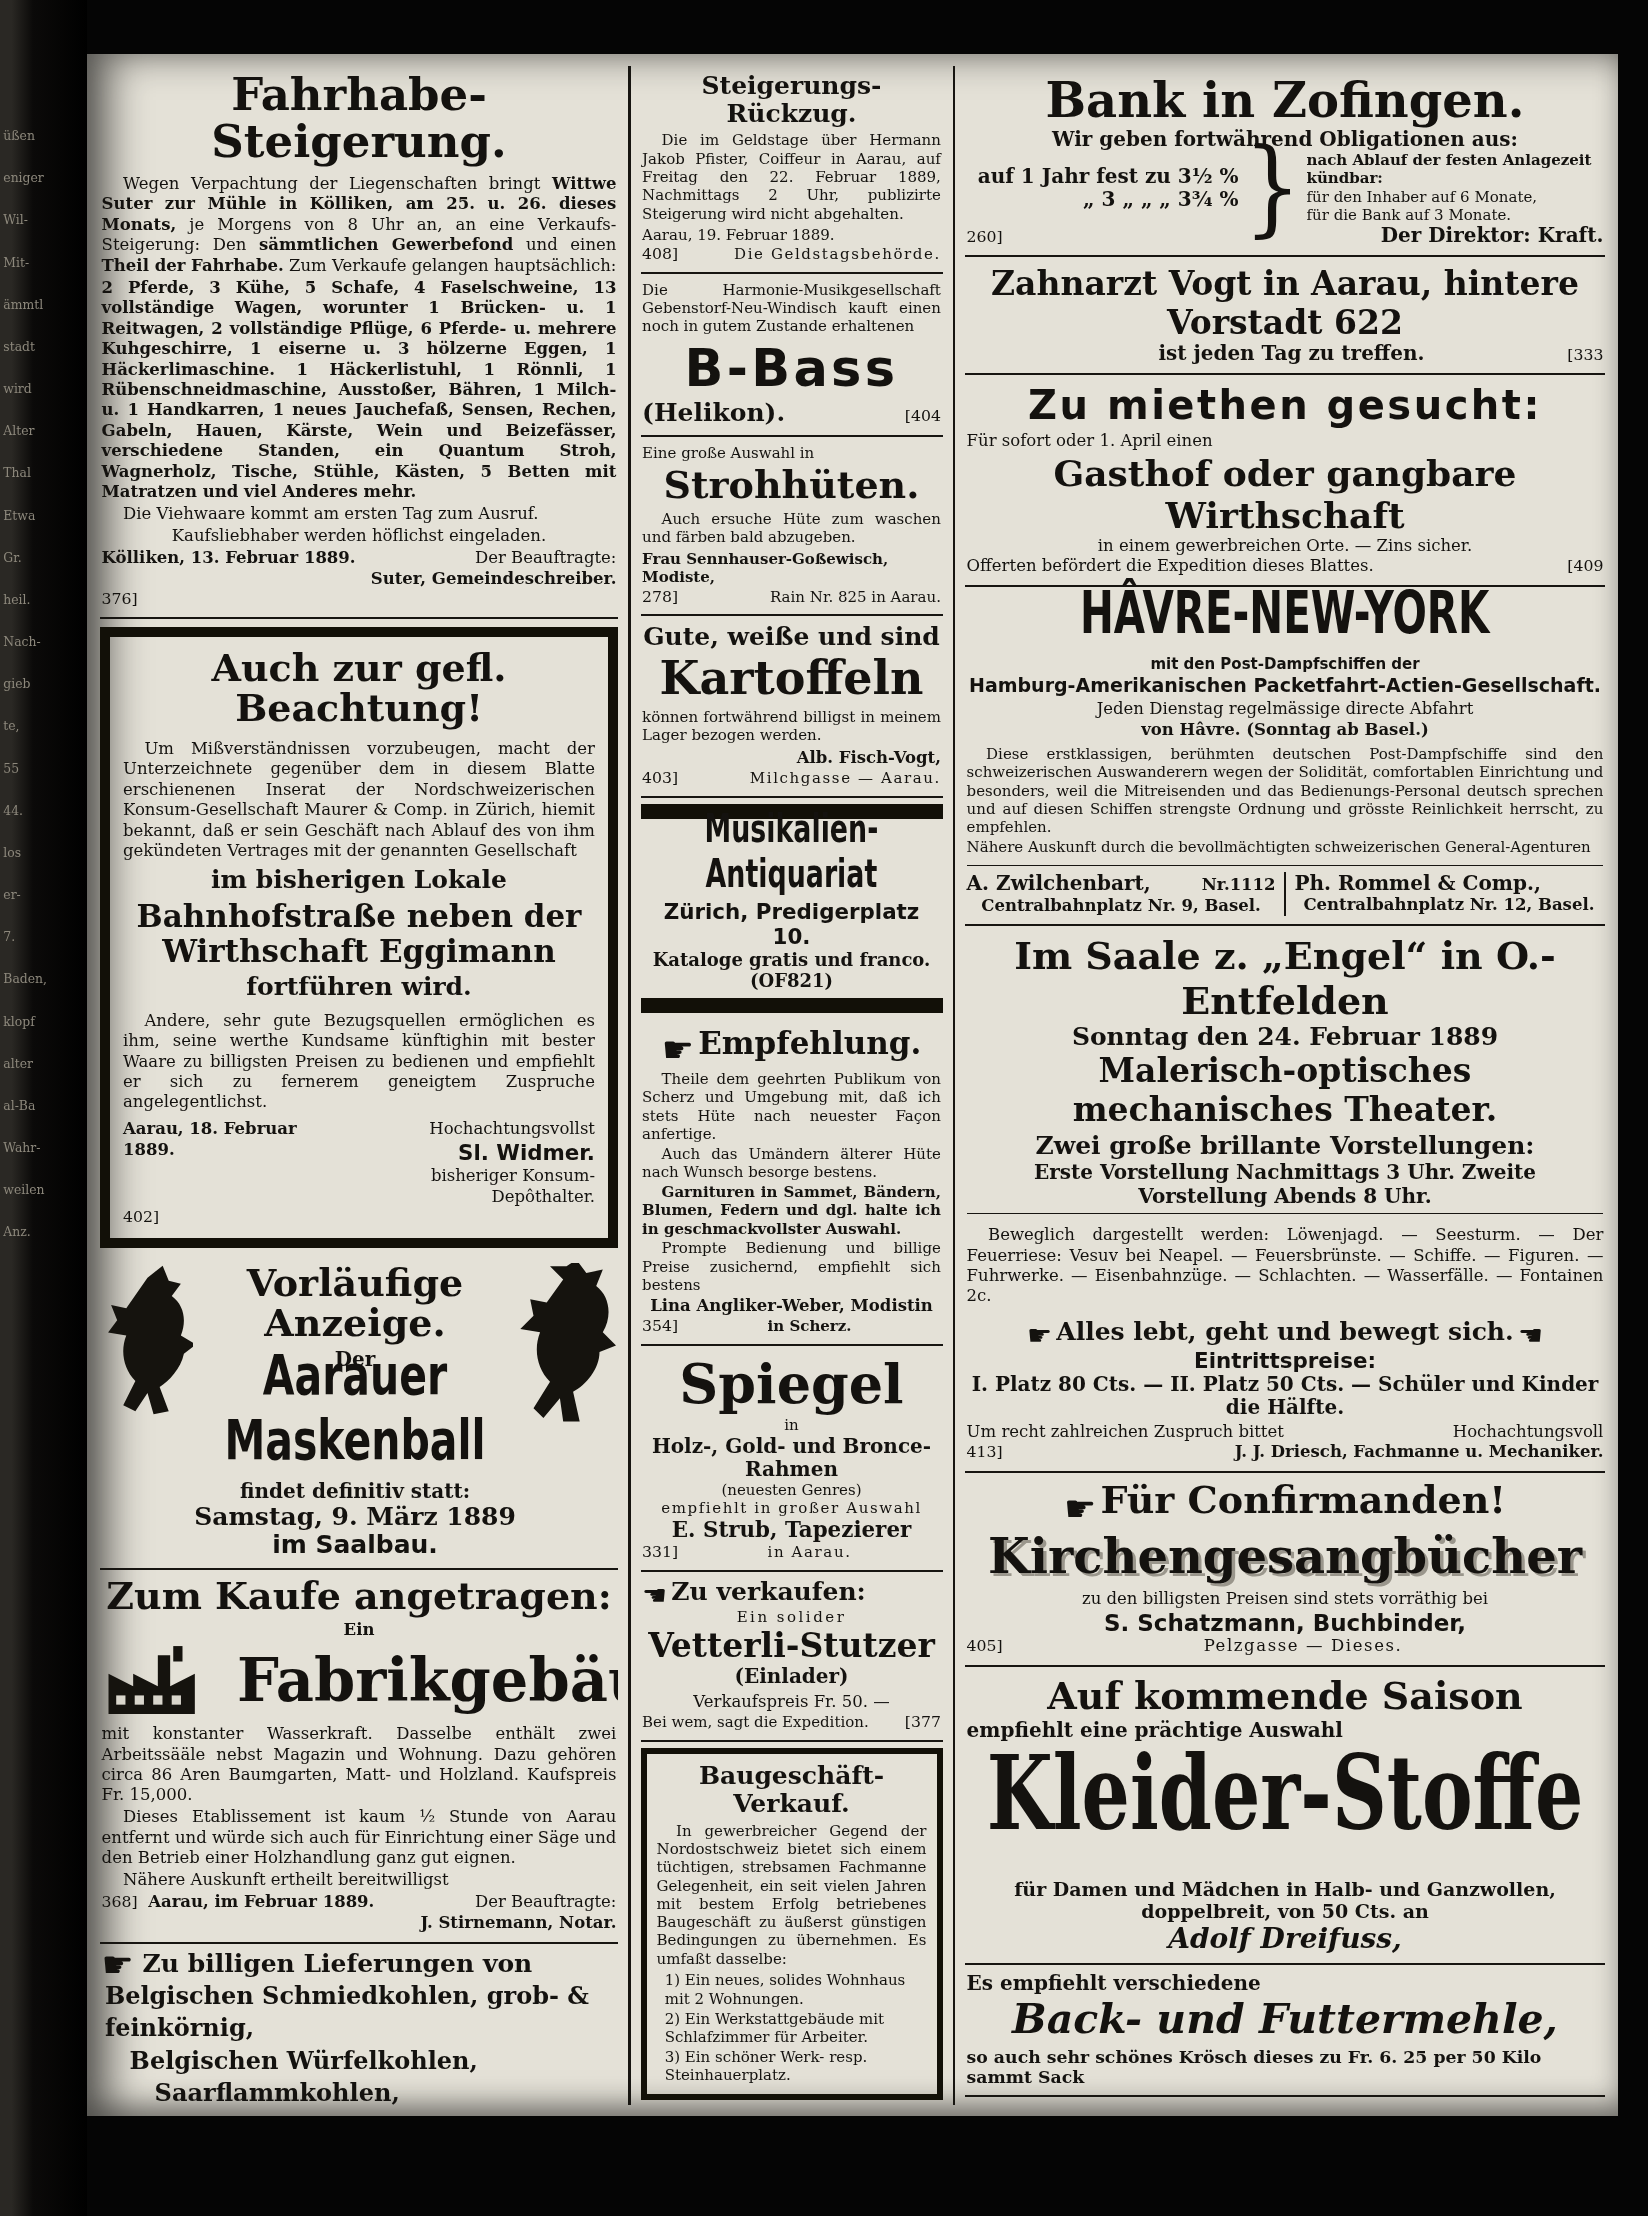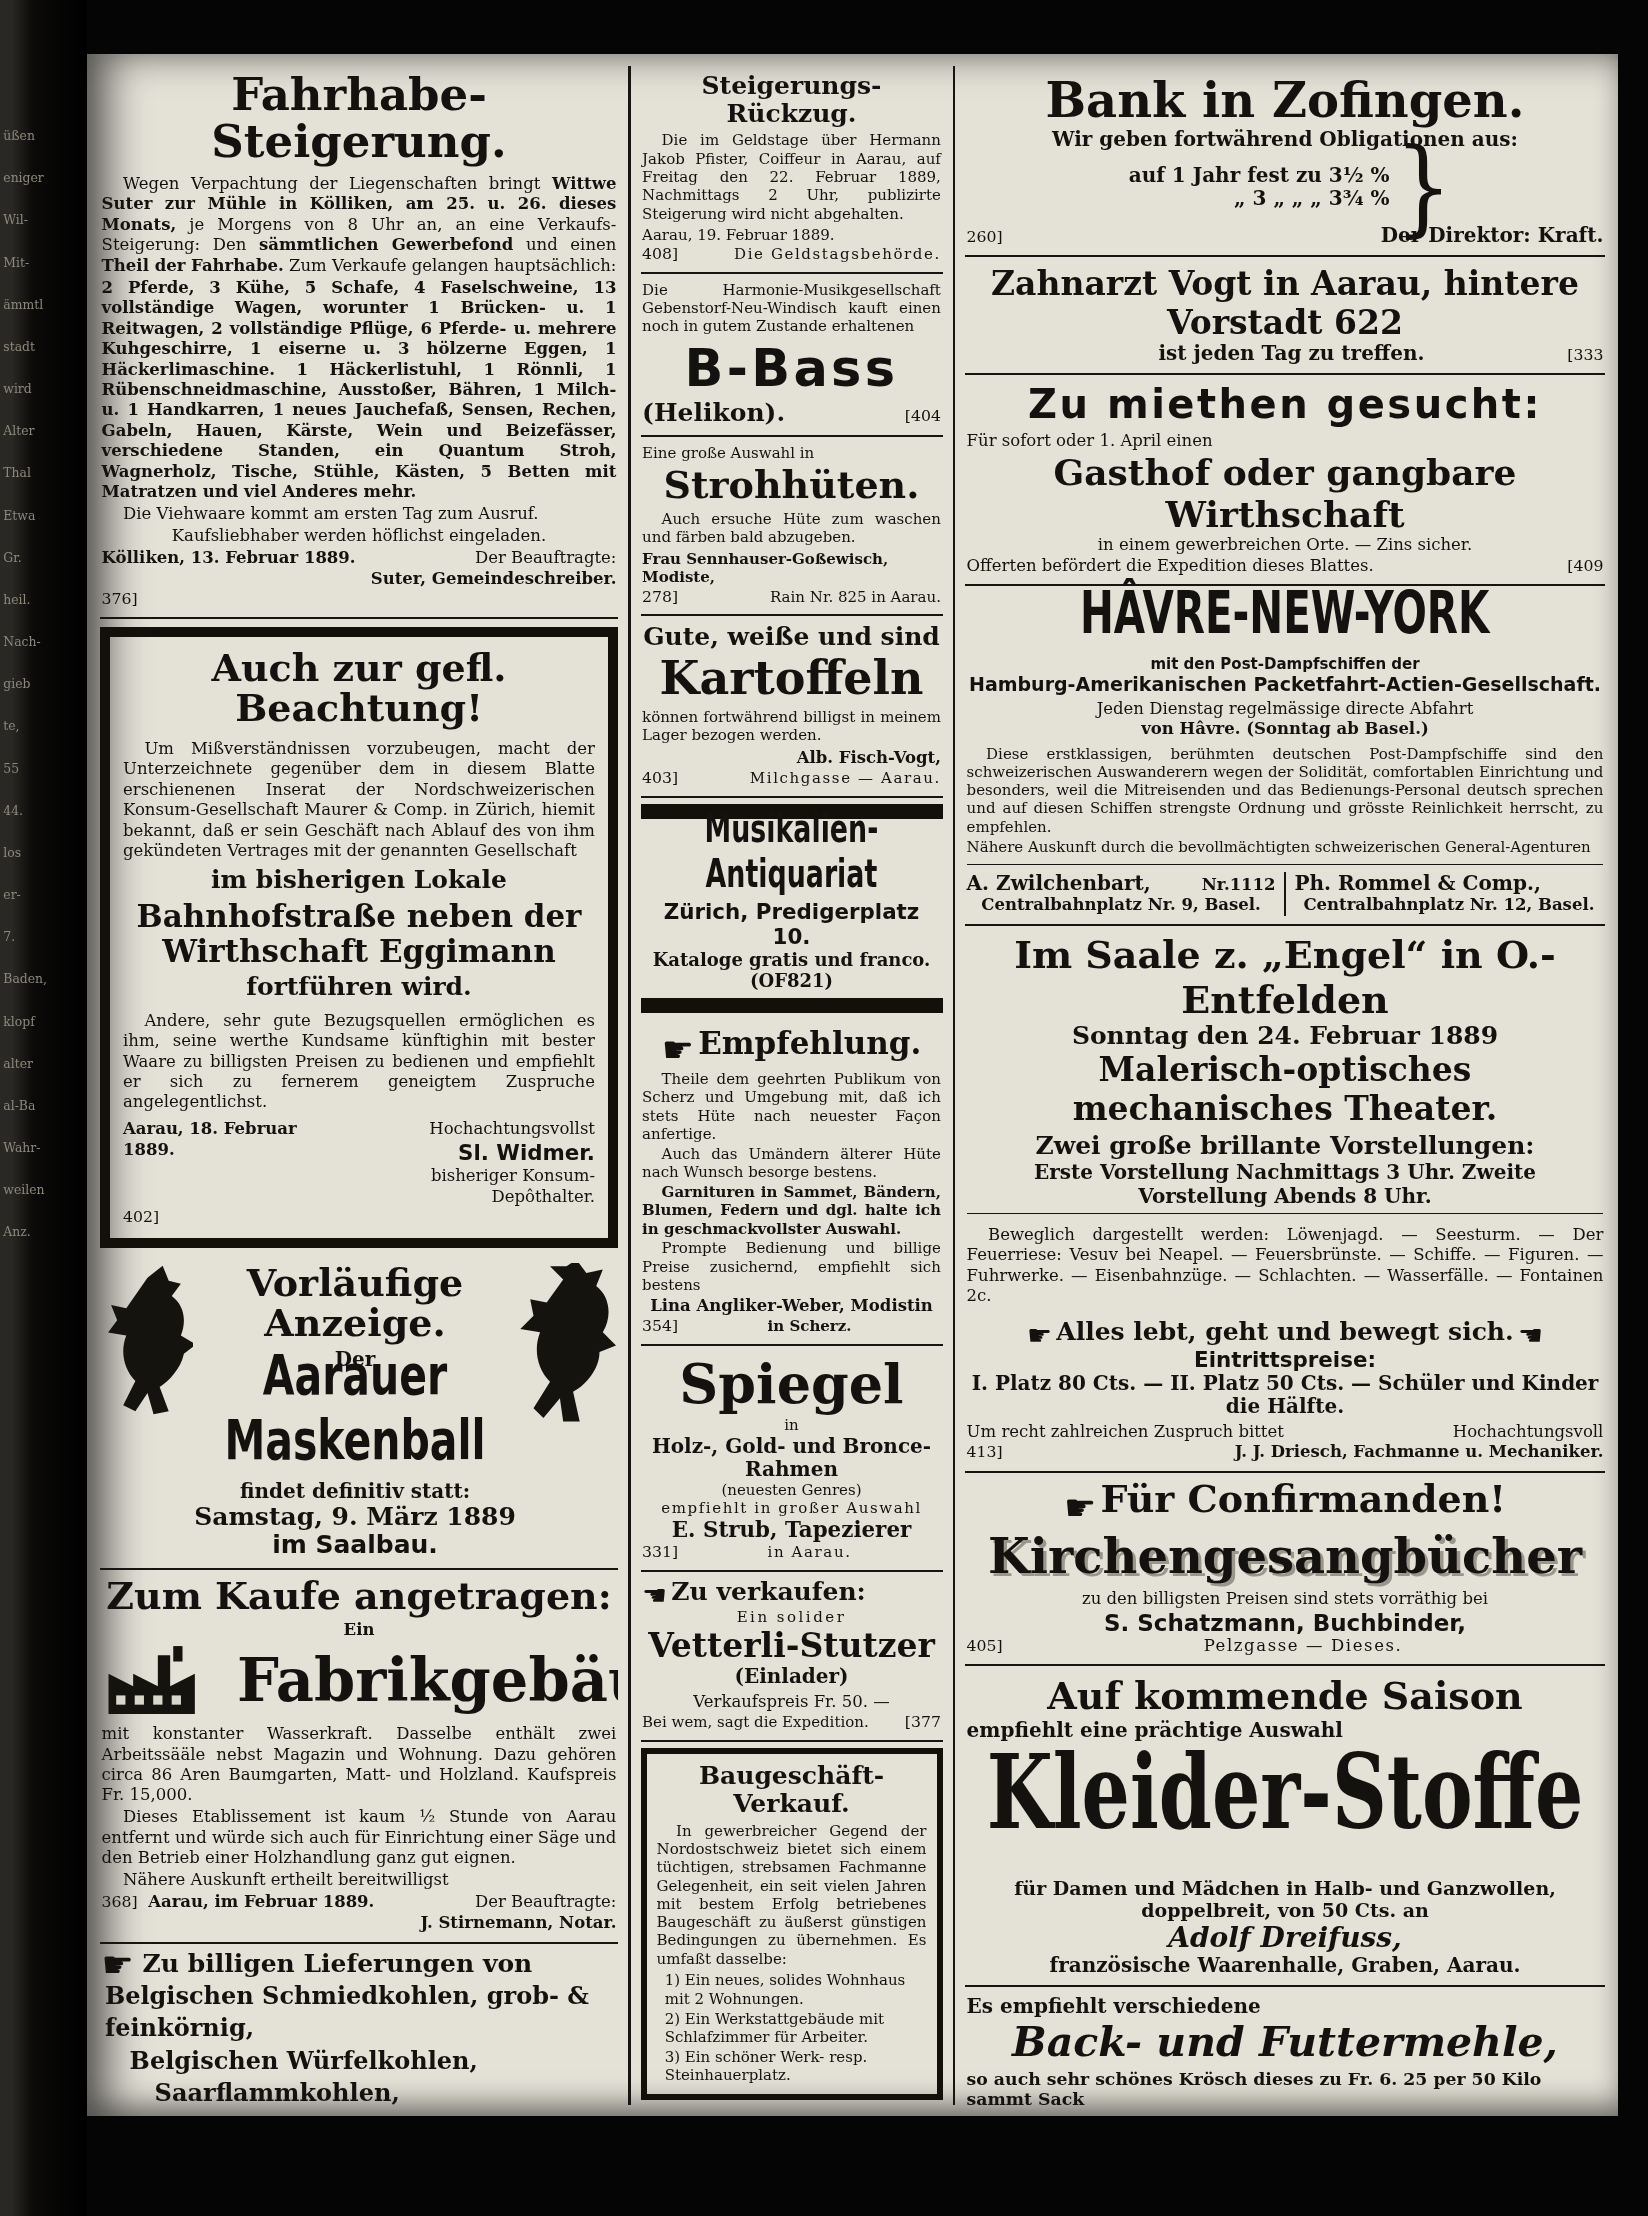--- a/index.html
+++ b/index.html
@@ -286,20 +286,25 @@
 
         <div class="ad">
           <div class="b ctr" style="font-size:48px;font-family:'DejaVu Serif',serif">Bank in Zofingen.</div>
           <div class="frak ctr t-sm">Wir geben fortwährend Obligationen aus:</div>
           <div class="bankrows">
             <div class="rt" style="flex:0 0 272px">
               <div class="frak t-sm">auf 1 Jahr fest zu 3½ %</div>
               <div class="frak t-sm">„   3   „    „    „   3¾ %</div>
             </div>
             <span class="brace">}</span>
+            <div style="flex:1">
+              <div class="body2 b">nach Ablauf der festen Anlagezeit kündbar:</div>
+              <div class="body2">für den Inhaber auf 6 Monate,</div>
+              <div class="body2">für die Bank auf 3 Monate.</div>
+            </div>
           </div>
           <div class="footrow">
               <span class="ref">260]</span>
               <span class="b t-sm frak">Der Direktor:  Kraft.</span>
             </div>
         </div>
 
         <div class="ad">
           <div class="frak ctr" style="font-size:33px">Zahnarzt Vogt in Aarau, hintere Vorstadt 622</div>
           <div class="footrow">
@@ -379,21 +384,20 @@
               <span></span>
             </div>
         </div>
 
         <div class="ad">
           <div class="frak ctr" style="font-size:38px">Auf kommende Saison</div>
           <div class="frak" style="font-size:20px">empfiehlt eine prächtige Auswahl</div>
           <div class="ctr" style="margin:21.4px 0 25px"><span class="b condensed" style="font-size:76px;font-family:'DejaVu Serif',serif">Kleider-Stoffe</span></div>
           <div class="frak ctr" style="font-size:19px">für Damen und Mädchen in Halb- und Ganzwollen, doppelbreit, von 50 Cts. an</div>
           <div class="ctr b i" style="font-size:28px">Adolf Dreifuss,</div>
-          <div class="frak ctr t-sm">französische Waarenhalle, Graben, Aarau.</div>
         </div>
 
         <div class="ad">
           <div class="frak" style="font-size:20px">Es empfiehlt verschiedene</div>
           <div class="b i ctr" style="font-size:41px;font-family:'DejaVu Serif',serif">Back- und Futtermehle,</div>
           <div class="frak" style="font-size:17.3px;margin-top:3.3px">so auch sehr schönes Krösch dieses zu Fr. 6. 25 per 50 Kilo sammt Sack</div>
 
         </div>
 
       </div>

